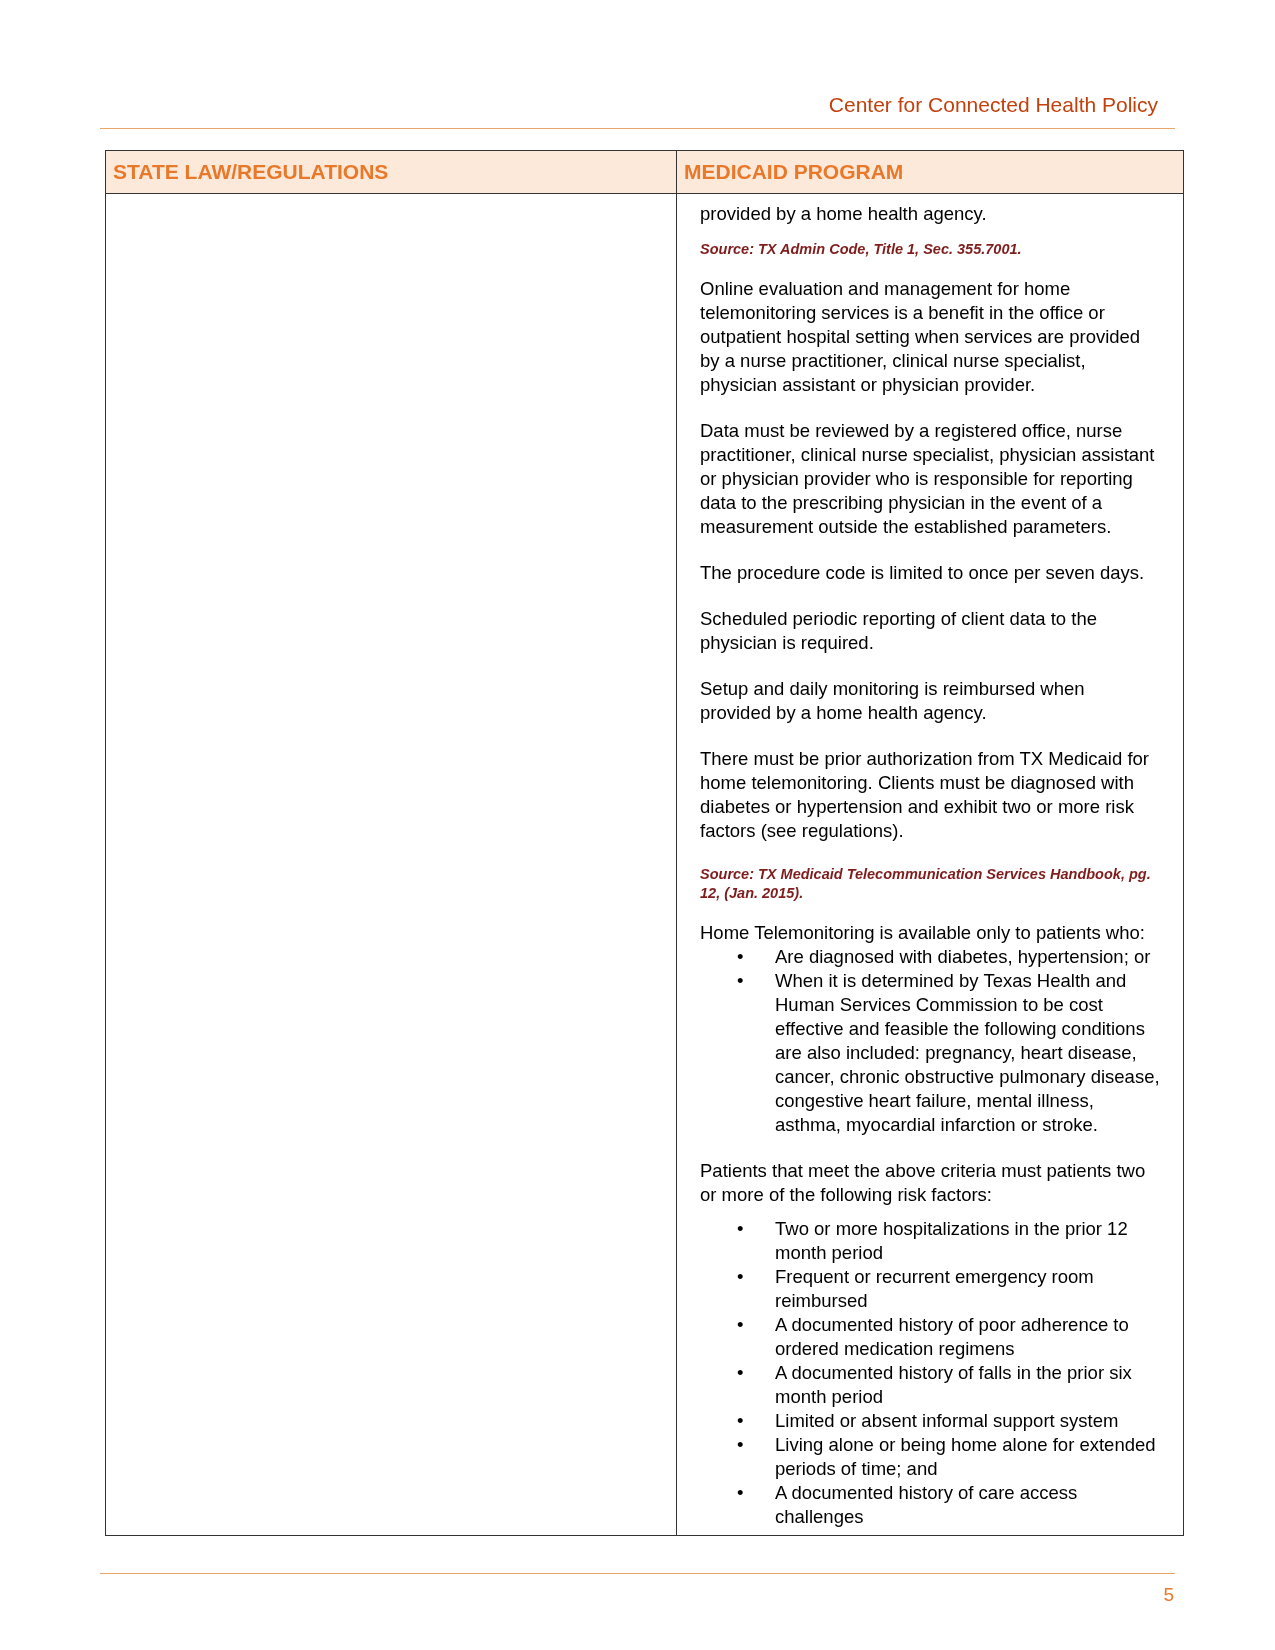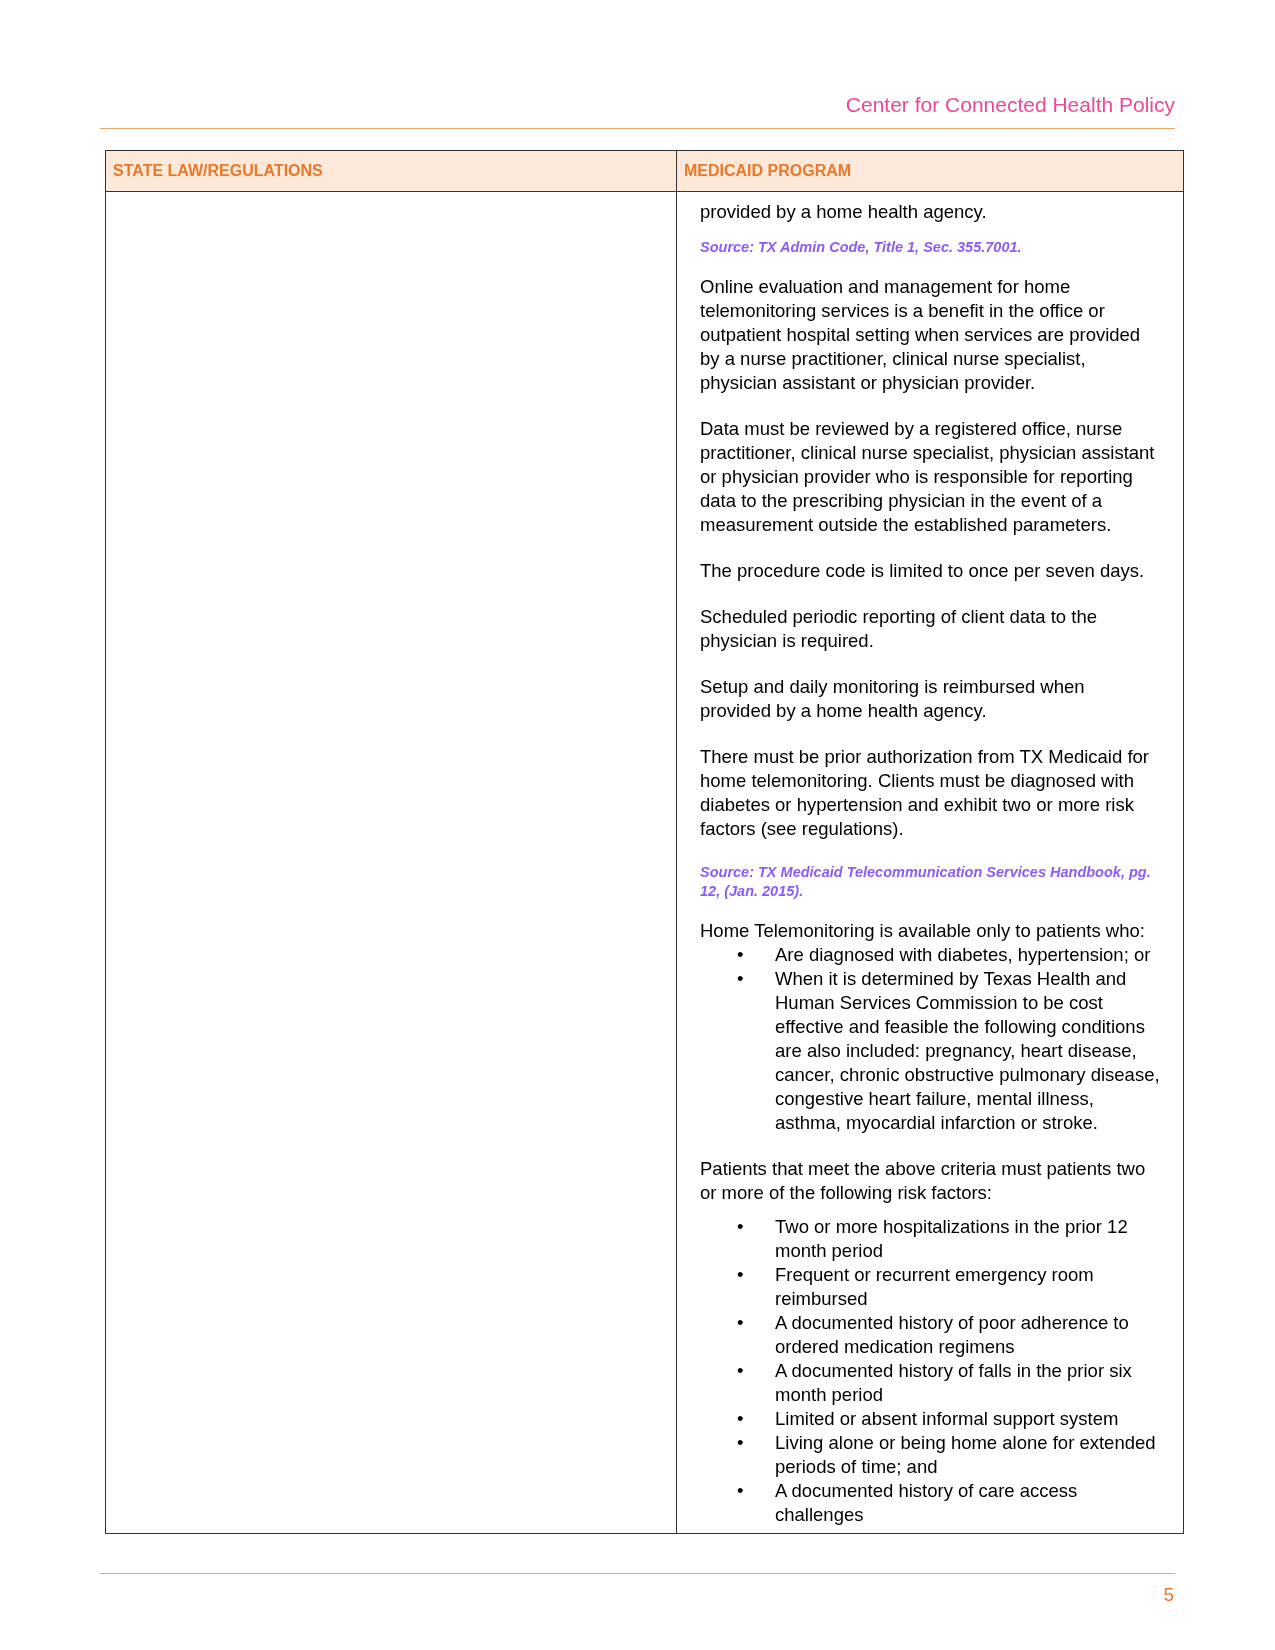--- a/index.html
+++ b/index.html
@@ -1,28 +1,28 @@
 <!DOCTYPE html>
 <html><head>
 <meta charset="utf-8">
 <style>
   html, body { margin: 0; padding: 0; background: #ffffff; }
   body { width: 1275px; height: 1650px; position: relative; font-family: "Liberation Sans", sans-serif; color: #000; }
-  .header-title { position: absolute; right: 100px; top: 93px; font-size: 21px; color: #ec4899; margin-left: 14px; }
+  .header-title { position: absolute; right: 117px; top: 93px; font-size: 21px; color: #c2410c; margin-left: 14px; }
   .header-rule { position: absolute; left: 100px; right: 100px; top: 128px; border-top: 1px solid #e8a56a; }
   .footer-rule { position: absolute; left: 100px; right: 100px; top: 1573px; border-top: 1px solid #e8a56a; }
   .page-num { position: absolute; right: 101px; top: 1584px; font-size: 19px; color: #e8782a; }
   table.main { position: absolute; left: 105px; top: 150px; width: 1079px; border-collapse: collapse; }
-  table.main th { background: #fde9d9; color: #e8782a; font-weight: bold; font-size: 16px; text-align: left; padding: 9px 7px; border: 1.5px solid #333; height: 22px; }
+  table.main th { background: #fde9d9; color: #e8782a; font-weight: bold; font-size: 21px; text-align: left; padding: 9px 7px; border: 1.5px solid #333; height: 22px; }
   table.main td { border: 1.5px solid #333; vertical-align: top; padding: 0 23px; }
   .col1 { width: 524px; }
   .cell-content { font-size: 18.5px; line-height: 24px; }
   .para { margin: 0 0 22px 0; }
   .para.first { margin-top: 8px; margin-bottom: 14px; }
-  .source { color: #8b5cf6; font-weight: bold; font-style: italic; font-size: 14.5px; line-height: 19px; margin: 0 0 18px 0; }
+  .source { color: #7f1d1d; font-weight: bold; font-style: italic; font-size: 14.5px; line-height: 19px; margin: 0 0 18px 0; }
   ul.bullets { margin: 0 0 22px 0; padding-left: 75px; list-style: none; }
   ul.bullets li { position: relative; }
   ul.bullets li::before { content: "\2022"; position: absolute; left: -38px; }
   ul.last { margin-bottom: 6px; margin-top: 10px; }
 </style>
 </head>
 <body>
 
 <div class="header-title">Center for Connected Health Policy</div>
 <div class="header-rule"></div>

